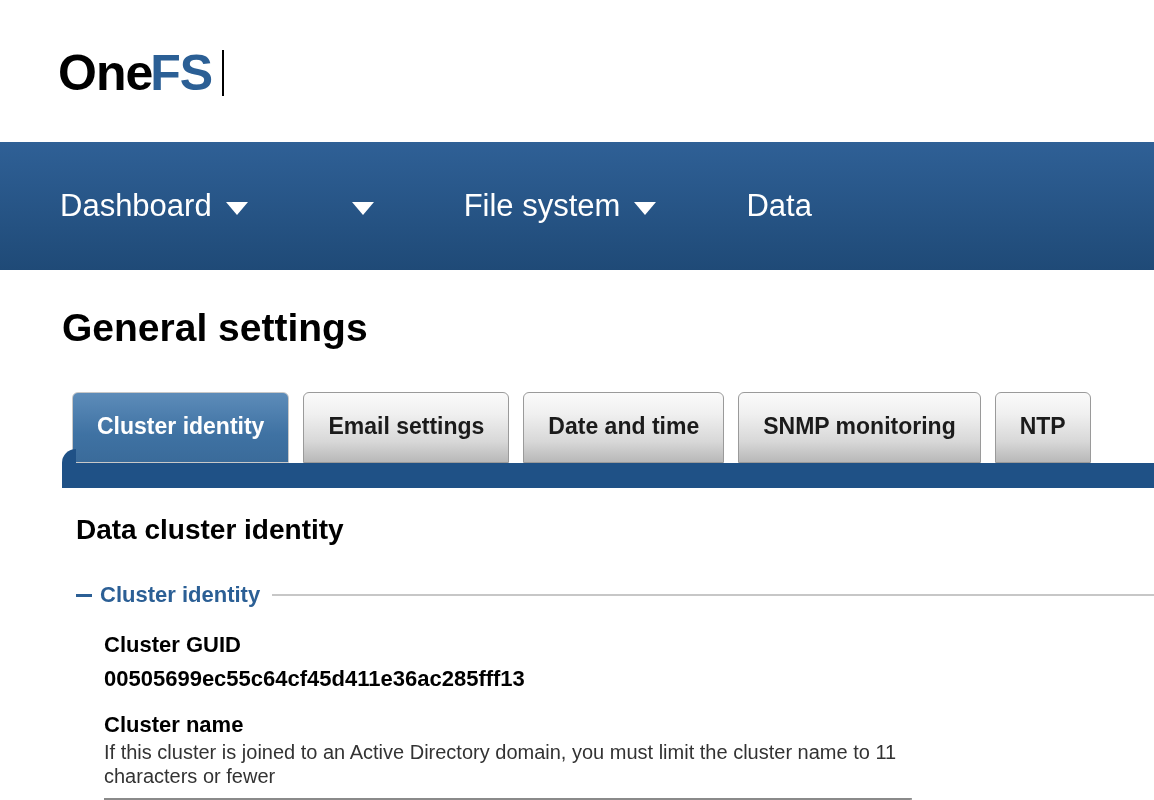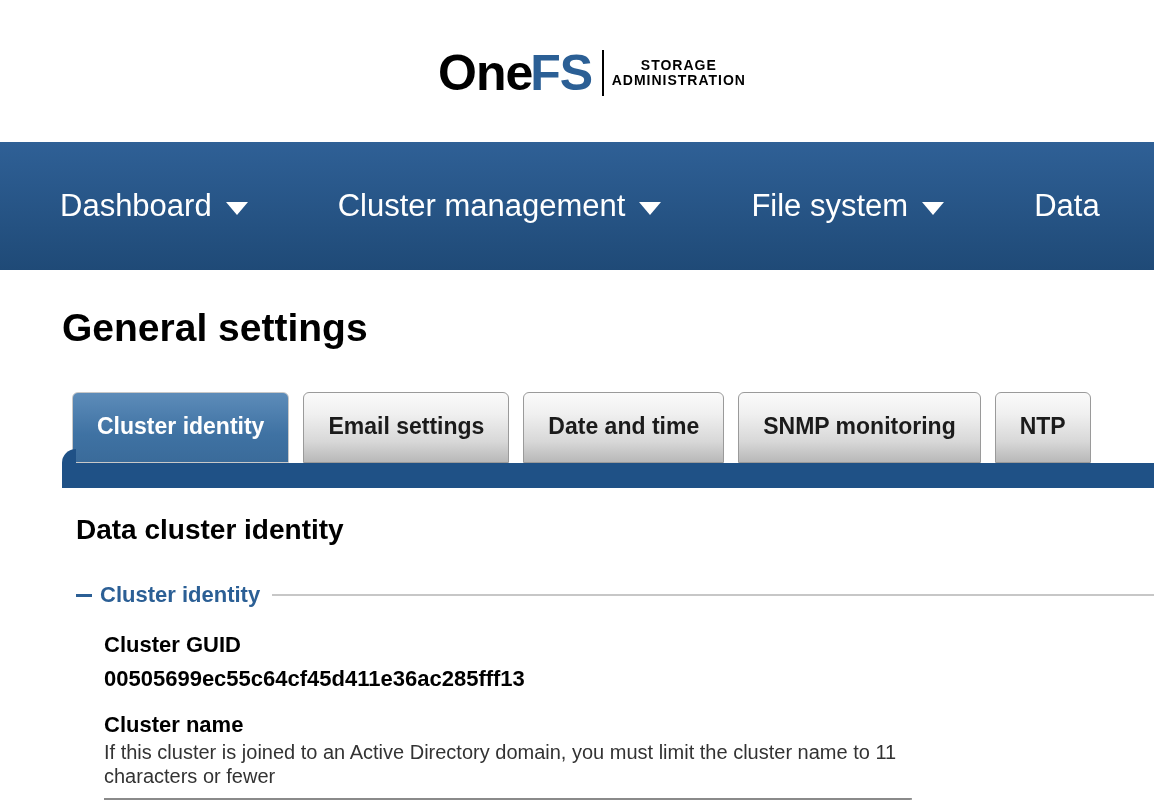--- a/index.html
+++ b/index.html
@@ -4,22 +4,21 @@
   <style>
     * { box-sizing: border-box; margin: 0; padding: 0; }
     body {
       font-family: Arial, Helvetica, sans-serif;
       background: #ffffff;
       width: 1154px;
       height: 800px;
       overflow: hidden;
     }
     .header-logo {
-      padding: 44px 0 40px 30px;
-      text-align: center;
+      padding: 44px 0 40px 58px;
     }
     .logo-wrap { display: inline-flex; align-items: center; }
     .logo-one { font-weight: 900; font-size: 50px; letter-spacing: -1px; color: #000; }
     .logo-fs  { font-weight: 900; font-size: 50px; letter-spacing: -1px; color: #2b5f95; margin-left: -2px; }
     .logo-divider { width: 1.5px; height: 46px; background: #000; margin: 0 8px 0 10px; }
     .logo-sub { display: inline-flex; flex-direction: column; font-weight: 600; font-size: 14px; letter-spacing: 1px; color: #000; line-height: 1.05; }
 
     .navbar {
       background: linear-gradient(#2f6096, #1f4a77);
       display: flex;
@@ -127,38 +126,33 @@
     }
   </style>
 </head>
 <body>
 
 <div class="header-logo">
   <div class="logo-wrap">
     <span class="logo-one">One</span>
     <span class="logo-fs">FS</span>
     <span class="logo-divider"></span>
-    <span class="logo-sub">
-      <span>STORAGE</span>
-      <span>ADMINISTRATION</span>
-    </span>
   </div>
 </div>
 
 <div class="navbar">
   <div class="nav-item">
     <span>Dashboard</span>
     <span class="caret">
       <svg class="caret-svg" width="22" height="14" viewBox="0 0 22 14">
           <polygon points="0,0 22,0 11,13"></polygon>
         </svg>
     </span>
   </div>
   <div class="nav-item">
-    <span>Cluster management</span>
     <span class="caret">
       <svg class="caret-svg" width="22" height="14" viewBox="0 0 22 14">
           <polygon points="0,0 22,0 11,13"></polygon>
         </svg>
     </span>
   </div>
   <div class="nav-item">
     <span>File system</span>
     <span class="caret">
       <svg class="caret-svg" width="22" height="14" viewBox="0 0 22 14">

